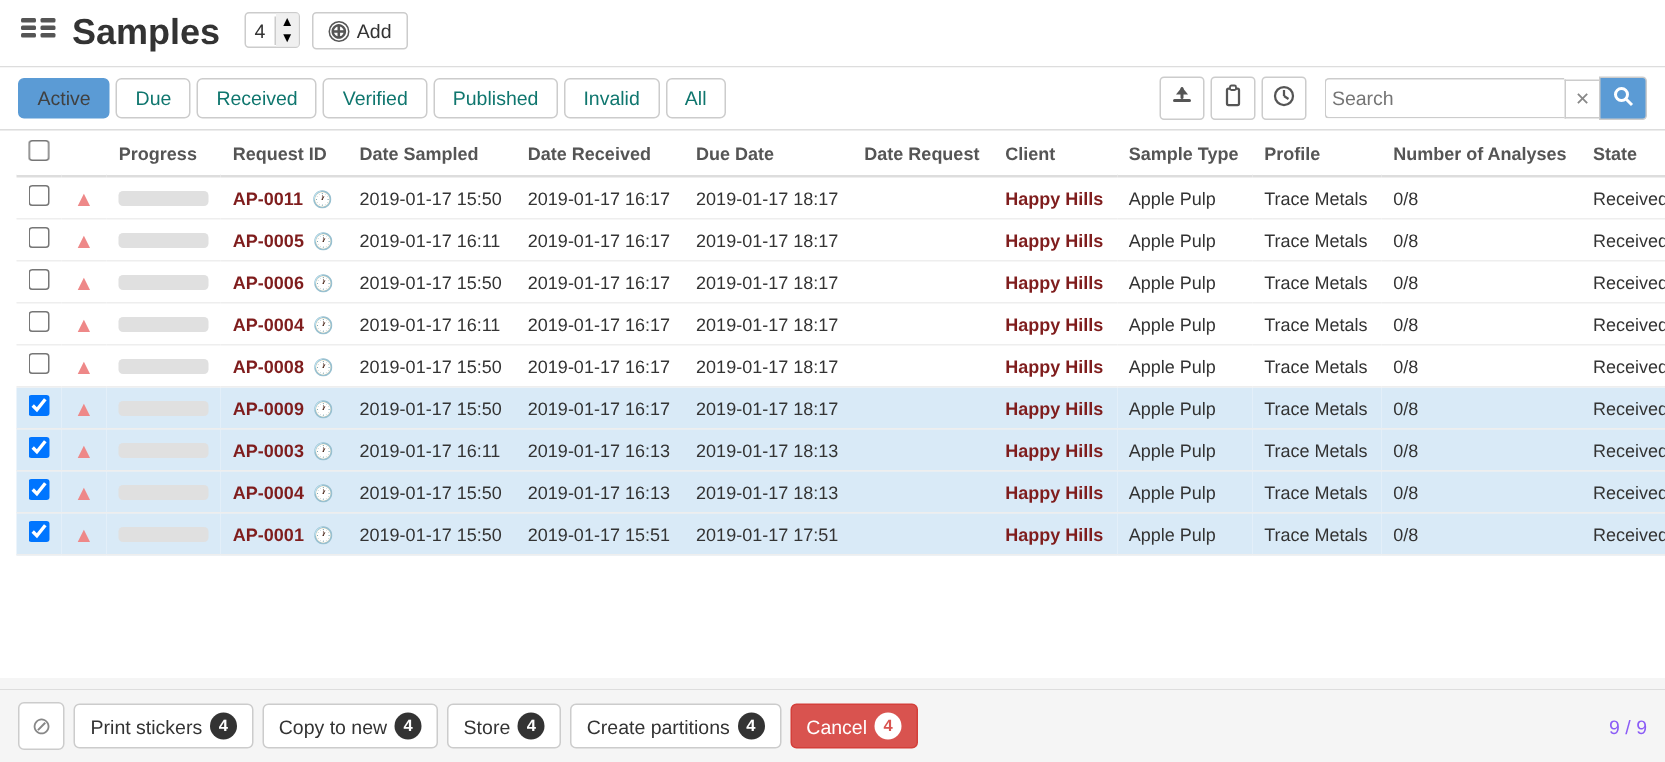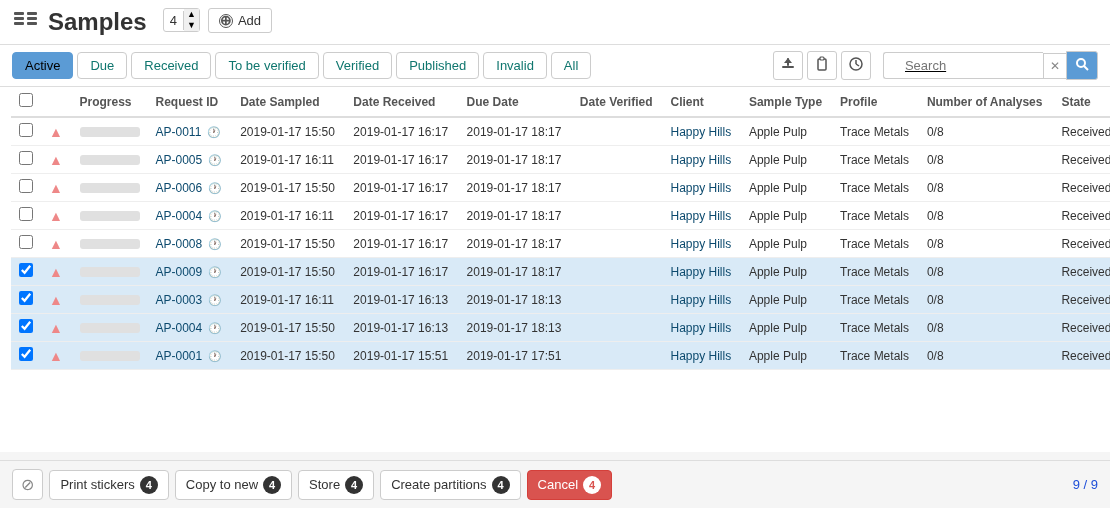--- a/index.html
+++ b/index.html
@@ -12,52 +12,52 @@
     .counter-box { display: flex; align-items: center; border: 1px solid #ccc; border-radius: 3px; margin-right: 8px; }
     .counter-val { padding: 2px 6px; font-size: 13px; border-right: 1px solid #ccc; }
     .counter-arrows { display: flex; flex-direction: column; }
     .counter-arrows button { border: none; background: #f0f0f0; cursor: pointer; line-height: 1; font-size: 9px; padding: 1px 3px; }
     .add-btn { display: flex; align-items: center; border: 1px solid #ccc; border-radius: 3px; background: #fff; padding: 4px 10px; cursor: pointer; font-size: 13px; color: #333; }
     .add-btn .plus-circle { display: inline-block; width: 14px; height: 14px; border: 1.5px solid #555; border-radius: 50%; margin-right: 5px; position: relative; line-height: 11px; text-align: center; font-size: 14px; font-weight: bold; color: #555; }
 
     
     .tab-bar { display: flex; align-items: center; padding: 6px 12px; background: #fff; border-bottom: 1px solid #ddd; gap: 4px; }
     .tab { padding: 5px 12px; border: 1px solid #ccc; border-radius: 4px; cursor: pointer; font-size: 13px; background: #fff; color: #0f766e; }
-    .tab.active { background: #5b9bd5; color: #000000; border-color: #5b9bd5; }
+    .tab.active { background: #5b9bd5; color: #404040; border-color: #5b9bd5; }
     .tab-spacer { flex: 1; }
     .tab-icons { display: flex; gap: 4px; align-items: center; margin-right: 8px; }
     .tab-icon-btn { border: 1px solid #ccc; background: #fff; border-radius: 3px; padding: 4px 6px; cursor: pointer; color: #555; font-size: 14px; }
     .search-container { display: flex; align-items: center; }
-    .search-input { border: 1px solid #ccc; border-right: none; border-radius: 3px 0 0 3px; padding: 5px 21px; font-size: 13px; width: 160px; outline: none; text-decoration: underline; }
+    .search-input { border: 1px solid #ccc; border-right: none; border-radius: 3px 0 0 3px; padding: 5px 4px; font-size: 13px; width: 160px; outline: none; }
     .search-clear { border: 1px solid #ccc; border-right: none; background: #fff; padding: 5px 6px; cursor: pointer; font-size: 12px; color: #888; }
     .search-btn { border: 1px solid #ccc; background: #5b9bd5; color: #fff; border-radius: 0 3px 3px 0; padding: 5px 8px; cursor: pointer; font-size: 13px; }
 
     
     .table-container { background: #fff; overflow-y: auto; height: 365px; }
     table { width: 100%; border-collapse: collapse; margin-left: 11px; }
     thead th { background: #fff; padding: 6px 8px; text-align: left; font-weight: bold; font-size: 12px; color: #555; border-bottom: 2px solid #ddd; white-space: nowrap; position: sticky; top: 0; z-index: 1; }
     tbody tr { border-bottom: 1px solid #eee; }
     tbody tr.selected { background: #d9eaf7; }
     tbody td { padding: 5px 8px; font-size: 12px; white-space: nowrap; vertical-align: middle; }
     .cb { width: 20px; }
     .progress-bar-cell { width: 70px; }
     .progress-bar-bg { width: 60px; height: 10px; background: #e0e0e0; border-radius: 3px; }
-    .link { color: #0c4a6e; text-decoration: none; cursor: pointer; }
+    .link { color: #7f1d1d; text-decoration: none; cursor: pointer; font-weight: bold; }
     .up-arrow { color: #e88; font-size: 14px; }
     input[type=checkbox] { width: 14px; height: 14px; cursor: pointer; }
     .clock-icon { color: #aaa; font-size: 11px; margin-left: 3px; }
 
     
     .footer { display: flex; align-items: center; padding: 8px 12px; background: #f5f5f5; border-top: 1px solid #ddd; gap: 6px; position: fixed; bottom: 0; width: 1110px; }
     .footer-btn { display: flex; align-items: center; border: 1px solid #ccc; border-radius: 4px; background: #fff; padding: 5px 10px; cursor: pointer; font-size: 13px; color: #333; gap: 5px; }
     .footer-btn .badge { display: inline-flex; align-items: center; justify-content: center; width: 18px; height: 18px; background: #333; color: #fff; border-radius: 50%; font-size: 11px; font-weight: bold; }
     .footer-btn.cancel-btn { background: #d9534f; color: #fff; border-color: #d43f3a; align-items: center; }
     .footer-btn.cancel-btn .badge { background: #fff; color: #d9534f; }
     .footer-spacer { flex: 1; }
-    .footer-count { font-size: 13px; color: #1d4ed8; }
+    .footer-count { font-size: 13px; color: #8b5cf6; }
     .no-btn { border: 1px solid #ccc; background: #fff; border-radius: 4px; padding: 5px 8px; cursor: pointer; font-size: 16px; color: #888; }
   </style>
 </head>
 <body>
 
 <div class="header">
 
   <div class="logo">
     <svg width="28" height="28" viewBox="0 0 28 28">
       <rect x="2" y="4" width="10" height="3" rx="1" fill="#555"></rect>
@@ -79,21 +79,20 @@
   <button class="add-btn">
     <span class="plus-circle">⊕</span>
     <span>Add</span>
   </button>
 </div>
 
 <div class="tab-bar">
   <button class="tab active">Active</button>
   <button class="tab">Due</button>
   <button class="tab">Received</button>
-  <button class="tab">To be verified</button>
   <button class="tab">Verified</button>
   <button class="tab">Published</button>
   <button class="tab">Invalid</button>
   <button class="tab">All</button>
   <div class="tab-spacer"></div>
   <div class="tab-icons">
     <button class="tab-icon-btn" title="Import">
       <svg width="16" height="16" viewBox="0 0 16 16">
           <rect x="2" y="10" width="12" height="2" rx="1" fill="#555"></rect>
           <rect x="7" y="2" width="2" height="8" rx="1" fill="#555"></rect>
@@ -130,21 +129,21 @@
   <table>
     <thead>
       <tr>
         <th class="cb"><input type="checkbox" style=""></th>
         <th></th>
         <th>Progress</th>
         <th>Request ID</th>
         <th>Date Sampled</th>
         <th>Date Received</th>
         <th>Due Date</th>
-        <th>Date Verified</th>
+        <th>Date Request</th>
         <th>Client</th>
         <th>Sample Type</th>
         <th>Profile</th>
         <th>Number of Analyses</th>
         <th>State</th>
       </tr>
     </thead>
     <tbody id="table-body">
     <tr>
       <td class="cb">

